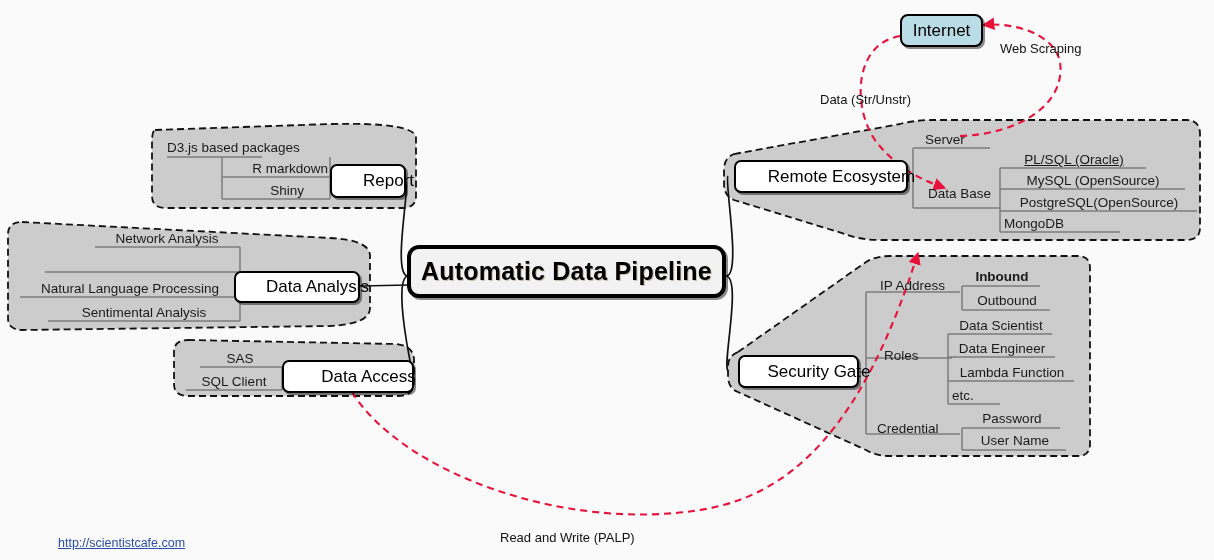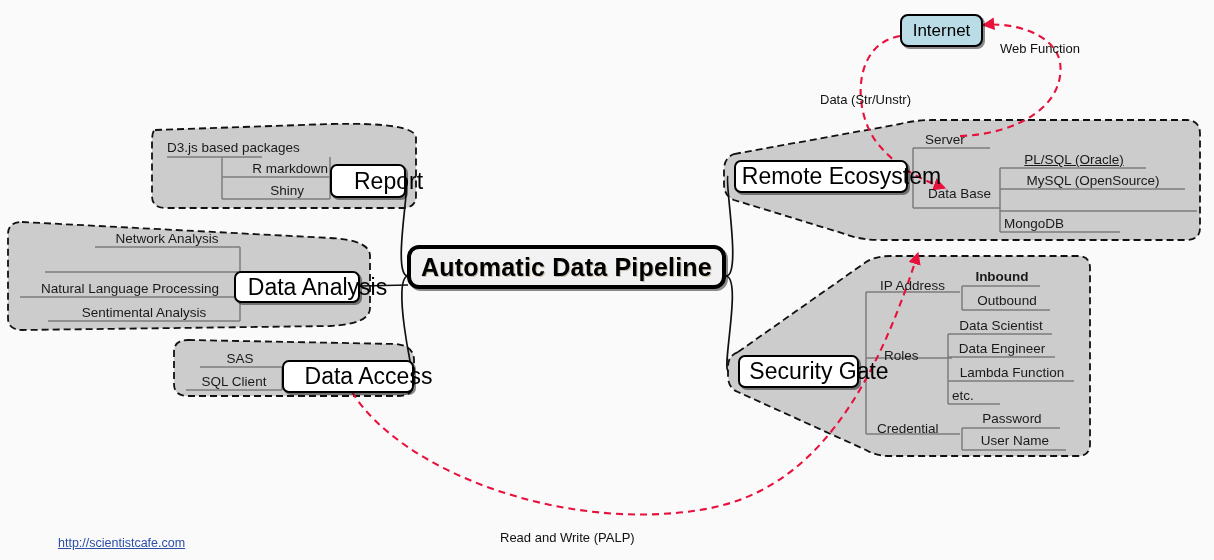--- a/index.html
+++ b/index.html
@@ -28,21 +28,21 @@
   }
   .node.center{
     background:#f2f2f2;
     border-width:4px;
     border-radius:12px;
     font-size:25px;
     font-weight:bold;
     letter-spacing:.2px;
     text-shadow:1px 1px 0 rgba(120,90,40,.35);
   }
-  .node.branch{font-size:23px;padding-left:41px;}
+  .node.branch{font-size:17px;padding-left:41px;}
   .node.internet{
     background:#b9dce6;
     border-width:2.5px;
     border-radius:8px;
     font-size:17px;
   }
 
   
   .leaf{
     position:absolute;
@@ -166,21 +166,21 @@
       <path d="M900,36 C852,44 852,112 878,144 C900,170 922,180 945,188"></path>
       <path d="M960,136 C1020,134 1066,104 1060,62 C1054,32 1010,22 983,25"></path>
       <path d="M352,392 C400,470 560,532 700,510 C790,496 862,430 918,253"></path>
     </g>
   </svg>
 
   <div class="node internet" style="left:900px;top:14px;width:83px;height:33px;">
     <span>Internet</span>
   </div>
 
-  <div class="node center" style="left:407px;top:245px;width:319px;height:44px;">
+  <div class="node center" style="left:407px;top:245px;width:319px;height:53px;">
     <span>Automatic Data Pipeline</span>
   </div>
 
   <div class="node branch" style="left:330px;top:164px;width:76px;height:34px;">
     <span>Report</span>
   </div>
 
   <div class="node branch" style="left:234px;top:271px;width:126px;height:32px;">
     <span>Data Analysis</span>
   </div>
@@ -206,36 +206,37 @@
   <div class="leaf" style="left:50px;top:305px;width:188px;text-align:center;">Sentimental Analysis</div>
 
   <div class="leaf" style="left:200px;top:351px;width:80px;text-align:center;">SAS</div>
   <div class="leaf" style="left:188px;top:374px;width:92px;text-align:center;">SQL Client</div>
 
   <div class="sublabel" style="left:925px;top:132px;">Server</div>
   <div class="sublabel" style="left:928px;top:186px;">Data Base</div>
 
   <div class="leaf" style="left:1002px;top:152px;width:144px;text-align:center;text-decoration:underline;">PL/SQL (Oracle)</div>
   <div class="leaf" style="left:1002px;top:173px;width:182px;text-align:center;">MySQL (OpenSource)</div>
+  <div class="leaf" style="left:1002px;top:195px;width:194px;text-align:center;">PostgreSQL(OpenSource)</div>
   <div class="leaf" style="left:1004px;top:216px;">MongoDB</div>
 
   <div class="sublabel" style="left:880px;top:278px;">IP Address</div>
   <div class="sublabel" style="left:884px;top:348px;">Roles</div>
   <div class="sublabel" style="left:877px;top:421px;">Credential</div>
 
   <div class="leaf" style="left:964px;top:269px;width:76px;text-align:center;font-weight:bold;">Inbound</div>
   <div class="leaf" style="left:964px;top:293px;width:86px;text-align:center;">Outbound</div>
 
   <div class="leaf" style="left:950px;top:318px;width:102px;text-align:center;">Data Scientist</div>
   <div class="leaf" style="left:950px;top:341px;width:104px;text-align:center;">Data Engineer</div>
   <div class="leaf" style="left:950px;top:365px;width:124px;text-align:center;">Lambda Function</div>
   <div class="leaf" style="left:952px;top:388px;">etc.</div>
 
   <div class="leaf" style="left:964px;top:411px;width:96px;text-align:center;">Password</div>
   <div class="leaf" style="left:964px;top:433px;width:102px;text-align:center;">User Name</div>
 
-  <div class="anno" style="left:1000px;top:41px;">Web Function</div>
+  <div class="anno" style="left:1000px;top:41px;">Web Scraping</div>
   <div class="anno" style="left:820px;top:92px;">Data (Str/Unstr)</div>
   <div class="anno" style="left:500px;top:530px;">Read and Write (PALP)</div>
 
   <a class="footer-link" href="#">http://scientistcafe.com</a>
 
 </div>
 
 </body></html>

